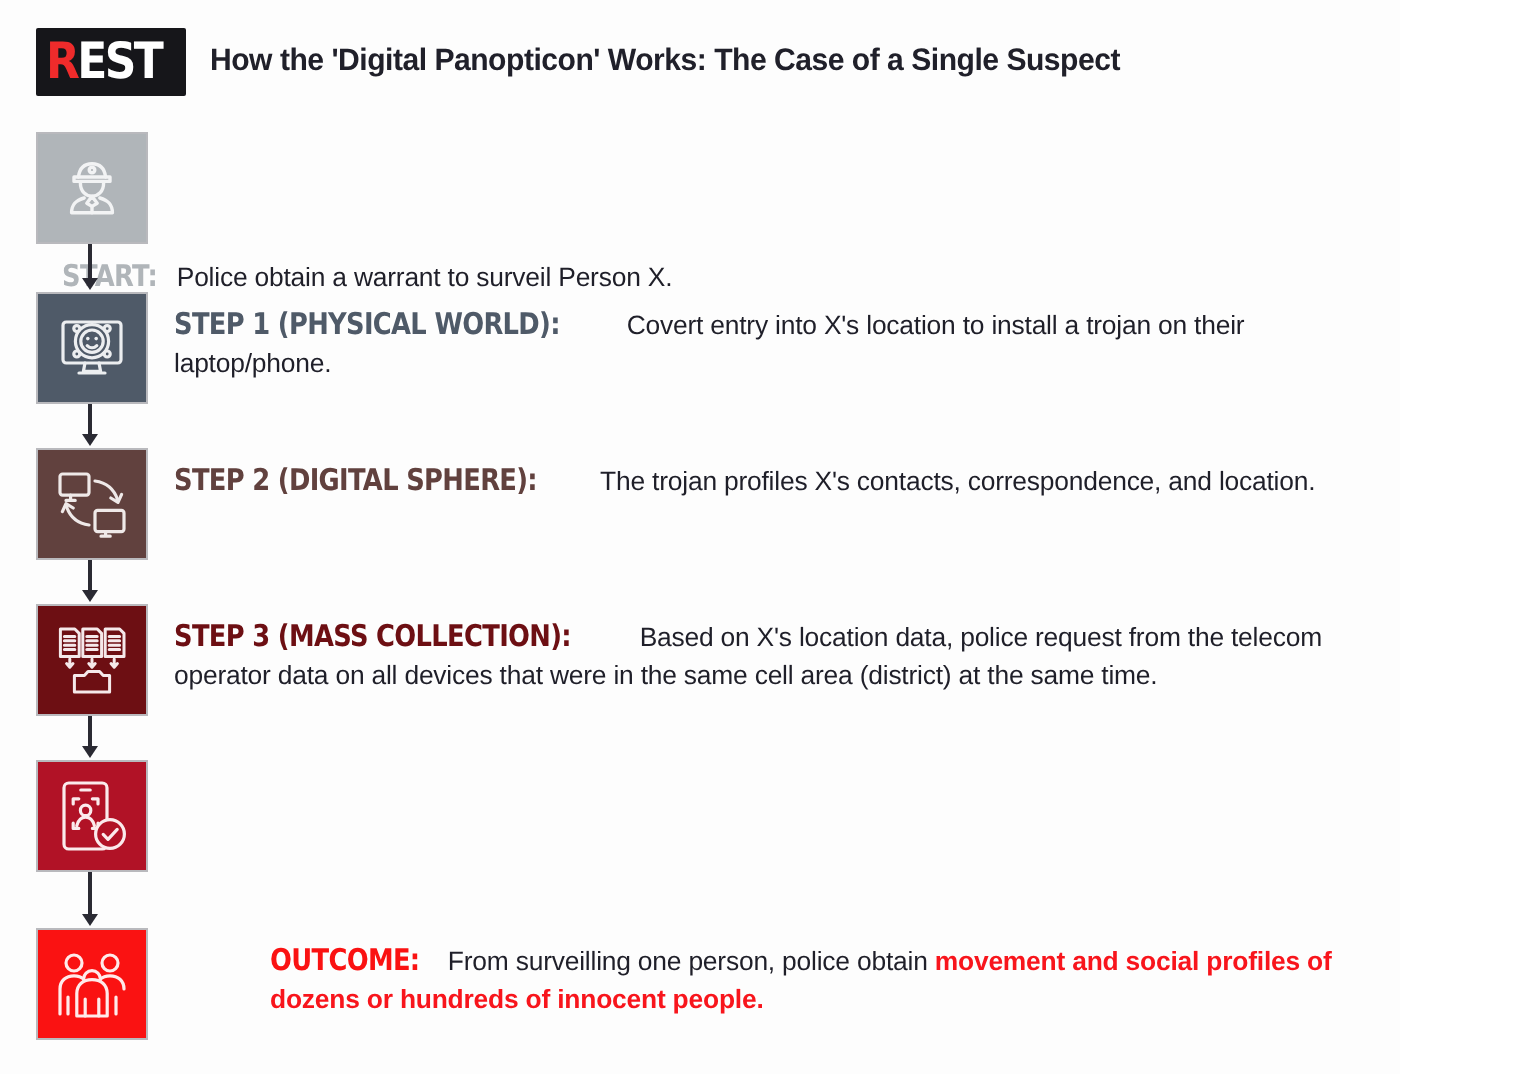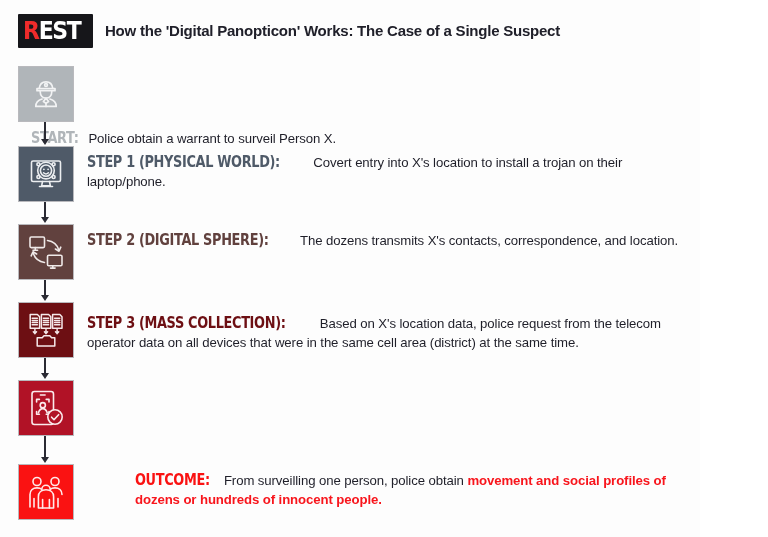--- a/index.html
+++ b/index.html
@@ -222,25 +222,25 @@
         <path d="M10.3 16.6 v2.3 M8 19.2 h4.6"></path>
         <rect x="22.5" y="24.2" width="14.5" height="10.6" rx="1.3"></rect>
         <path d="M27.8 34.8 v2.3 M25.5 37.1 h4.6"></path>
         <path d="M22.5 9.5 c5.8 0.8 9.6 4.2 11.3 9.4"></path>
         <path d="M30.4 18 l3.6 2.2 l1.8 -4"></path>
         <path d="M19.5 31.5 c-5.8 -0.8 -9.6 -4.2 -11.3 -9.4"></path>
         <path d="M11.6 23 l-3.6 -2.2 l-1.8 4"></path>
       </svg>
     </div>
     <div class="row-text">
-      <span class="step-label" style="color:#61413e;">STEP 2 (DIGITAL SPHERE):</span><span class="body-text">The dozens transmits X's contacts, correspondence, and location.</span>
-    </div>
-  </div>
-
-  <div class="row" style="top:302px;align-items:center;">
+      <span class="step-label" style="color:#61413e;">STEP 2 (DIGITAL SPHERE):</span><span class="body-text">The trojan profiles X's contacts, correspondence, and location.</span>
+    </div>
+  </div>
+
+  <div class="row" style="top:302px;">
     <div class="icon-box" style="background:#6d0f13;">
       <svg width="42" height="42" viewBox="0 0 42 42" fill="none" stroke="#f5e9ea" stroke-width="1.5" stroke-linecap="round" stroke-linejoin="round">
         <g>
           <path d="M5.2 5.5 h7.2 l2.2 2.2 v11.5 h-9.4 z"></path>
           <path d="M7.2 9.2 h5.2 M7.2 11.4 h5.2 M7.2 13.6 h5.2 M7.2 15.8 h5.2"></path>
         </g>
         <g>
           <path d="M16.4 5.5 h7.2 l2.2 2.2 v11.5 h-9.4 z"></path>
           <path d="M18.4 9.2 h5.2 M18.4 11.4 h5.2 M18.4 13.6 h5.2 M18.4 15.8 h5.2"></path>
         </g>

